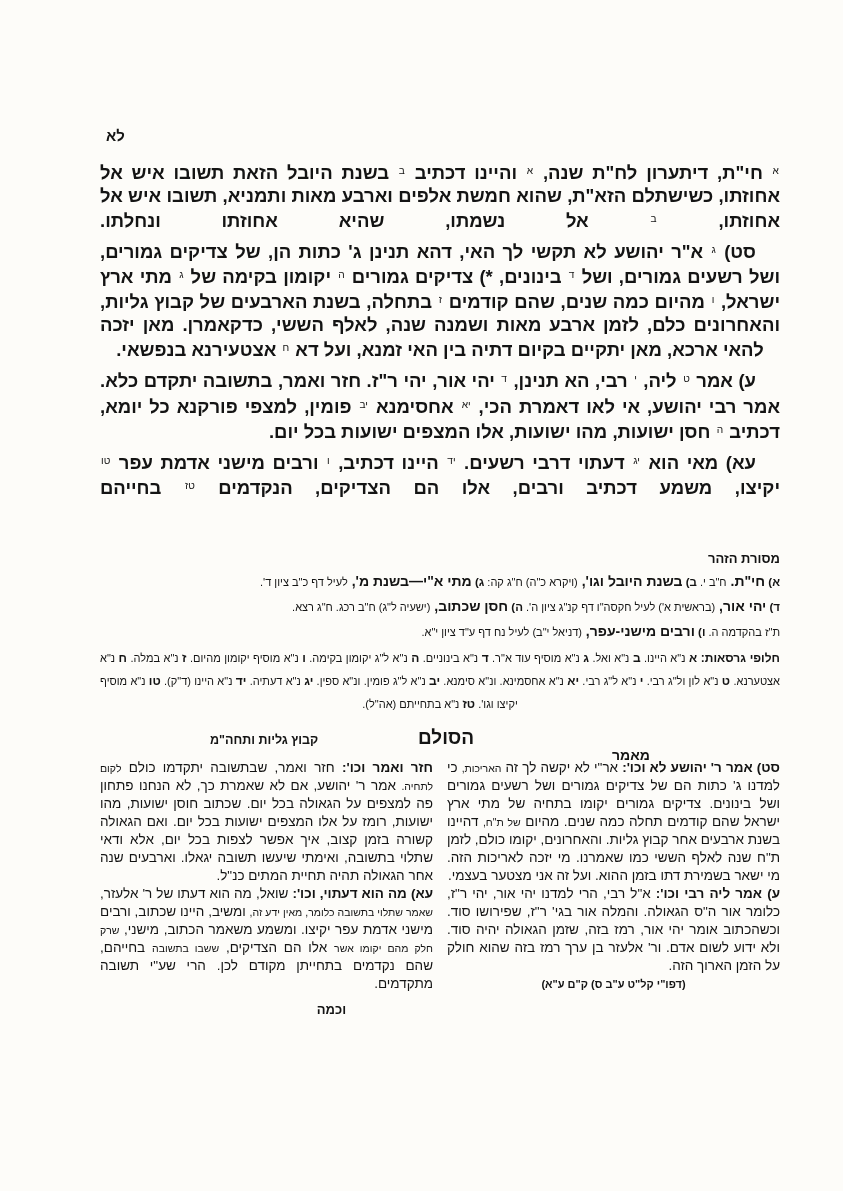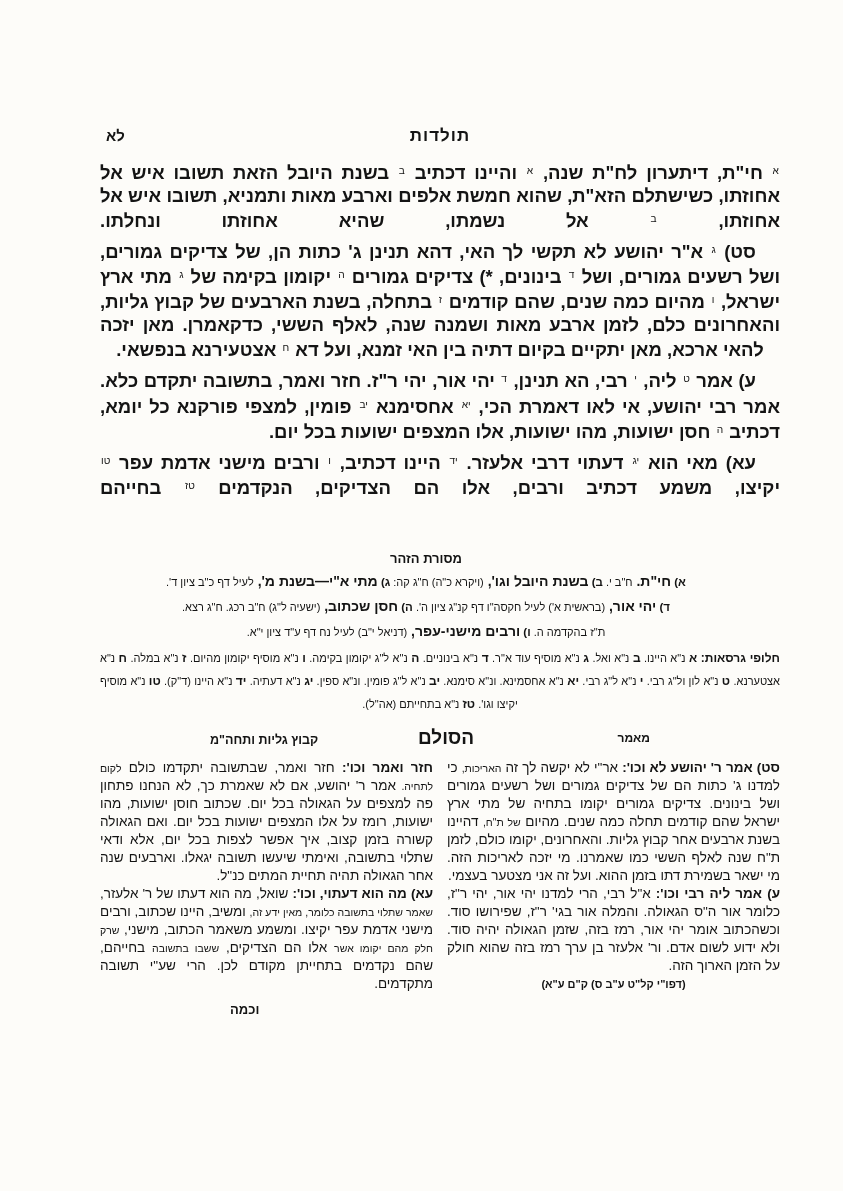--- a/index.html
+++ b/index.html
@@ -14,58 +14,57 @@
   .page-title { position:absolute; left:0; right:0; text-align:center; font-size:17px; font-weight:bold; letter-spacing:1px; }
   .folio { position:absolute; left:6px; top:1px; font-size:15px; font-weight:bold; }
   
   .main-text { position:absolute; top:159px; left:100px; width:680px; text-align:justify; }
   .zp { margin:0 0 6px 0; font-size:18.5px; line-height:23px; font-weight:bold; }
   .zp.indent { text-indent:24px; }
   .zp.full-last { text-align-last:justify; }
   .zp.center-last { text-align-last:center; }
   .m { font-size:0.55em; vertical-align:0.5em; font-weight:normal; padding:0 1px; }
   
-  .masoret { position:absolute; top:551px; left:86px; width:680px; text-align:center; }
+  .masoret { position:absolute; top:551px; left:100px; width:680px; }
   .masoret-title { font-size:13px; font-weight:bold; margin-bottom:3px; }
   .masoret-line { font-size:11px; line-height:24px; }
   .masoret-line .lg { font-size:14px; font-weight:bold; }
   .masoret-line .b { font-weight:bold; font-size:11.5px; }
   
   .chalufei { position:absolute; top:647px; left:100px; width:680px; }
   .chalufei-text { margin:0; font-size:11px; line-height:23px; text-align:justify; text-align-last:center; }
   .chalufei-text .b { font-weight:bold; font-size:12px; }
   
   .sulam { position:absolute; top:731px; left:100px; width:680px; }
   .sulam-headers { position:relative; height:24px; }
   .sulam-title { position:absolute; left:12px; right:0; top:-4px; text-align:center; font-size:19px; font-weight:bold; }
-  .maamar-label { position:absolute; right:130px; top:0; font-size:12px; font-weight:bold; }
+  .maamar-label { position:absolute; right:130px; top:16px; font-size:14px; font-weight:bold; }
   .essay-title { position:absolute; left:110px; top:2px; font-size:12.5px; font-weight:bold; }
   .columns { display:flex; gap:14px; margin-top:4px; }
   .col { width:333px; text-align:justify; font-size:13.5px; line-height:18px; }
   .col p { margin:0; }
   .b { font-weight:bold; }
   .sm { font-size:10.5px; }
   .source-note { text-align:center; font-size:11px; font-weight:bold; margin-top:1px; }
-  .catchword { font-size:13px; font-weight:bold; margin-top:8px; padding-left:130px; text-align:left; }
+  .catchword { font-size:13px; font-weight:bold; margin-top:8px; padding-left:130px; text-align:center; }
 </style>
 </head>
 <body>
 
 <div class="page">
 
   <header class="page-header">
     <span class="folio">לא</span>
-    <div class="page-title">תולדות</div>
   </header>
 
   <section class="main-text">
     <p class="zp full-last"><span class="m">א</span><span> חי"ת, דיתערון לח"ת שנה, </span><span class="m">א</span><span> והיינו דכתיב </span><span class="m">ב</span><span> בשנת היובל הזאת תשובו איש אל אחוזתו, כשישתלם הזא"ת, שהוא חמשת אלפים וארבע מאות ותמניא, תשובו איש אל אחוזתו, </span><span class="m">ב</span><span> אל נשמתו, שהיא אחוזתו ונחלתו.</span></p>
     <p class="zp indent center-last"><span>סט) </span><span class="m">ג</span><span> א"ר יהושע לא תקשי לך האי, דהא תנינן ג' כתות הן, של צדיקים גמורים, ושל רשעים גמורים, ושל </span><span class="m">ד</span><span> בינונים, *) צדיקים גמורים </span><span class="m">ה</span><span> יקומון בקימה של </span><span class="m">ג</span><span> מתי ארץ ישראל, </span><span class="m">ו</span><span> מהיום כמה שנים, שהם קודמים </span><span class="m">ז</span><span> בתחלה, בשנת הארבעים של קבוץ גליות, והאחרונים כלם, לזמן ארבע מאות ושמנה שנה, לאלף הששי, כדקאמרן. מאן יזכה להאי ארכא, מאן יתקיים בקיום דתיה בין האי זמנא, ועל דא </span><span class="m">ח</span><span> אצטעירנא בנפשאי.</span></p>
     <p class="zp indent"><span>ע) אמר </span><span class="m">ט</span><span> ליה, </span><span class="m">י</span><span> רבי, הא תנינן, </span><span class="m">ד</span><span> יהי אור, יהי ר"ז. חזר ואמר, בתשובה יתקדם כלא. אמר רבי יהושע, אי לאו דאמרת הכי, </span><span class="m">יא</span><span> אחסימנא </span><span class="m">יב</span><span> פומין, למצפי פורקנא כל יומא, דכתיב </span><span class="m">ה</span><span> חסן ישועות, מהו ישועות, אלו המצפים ישועות בכל יום.</span></p>
-    <p class="zp indent full-last"><span>עא) מאי הוא </span><span class="m">יג</span><span> דעתוי דרבי אלעזר. </span><span class="m">יד</span><span> היינו דכתיב, </span><span class="m">ו</span><span> ורבים מישני אדמת עפר </span><span class="m">טו</span><span> יקיצו, משמע דכתיב ורבים, אלו הם הצדיקים, הנקדמים </span><span class="m">טז</span><span> בחייהם</span></p>
+    <p class="zp indent full-last"><span>עא) מאי הוא </span><span class="m">יג</span><span> דעתוי דרבי רשעים. </span><span class="m">יד</span><span> היינו דכתיב, </span><span class="m">ו</span><span> ורבים מישני אדמת עפר </span><span class="m">טו</span><span> יקיצו, משמע דכתיב ורבים, אלו הם הצדיקים, הנקדמים </span><span class="m">טז</span><span> בחייהם</span></p>
   </section>
 
   <section class="masoret">
     <div class="masoret-title">מסורת הזהר</div>
     <div class="masoret-line"><span class="b">א) </span><span class="lg">חי"ת. </span><span>ח"ב י. </span><span class="b">ב) </span><span class="lg">בשנת היובל וגו', </span><span>(ויקרא כ"ה) ח"ג קה: </span><span class="b">ג) </span><span class="lg">מתי א"י—בשנת מ', </span><span>לעיל דף כ"ב ציון ד'.</span></div>
     <div class="masoret-line"><span class="b">ד) </span><span class="lg">יהי אור, </span><span>(בראשית א') לעיל חקסה"ו דף קנ"ג ציון ה'. </span><span class="b">ה) </span><span class="lg">חסן שכתוב, </span><span>(ישעיה ל"ג) ח"ב רכג. ח"ג רצא.</span></div>
     <div class="masoret-line"><span>ת"ז בהקדמה ה. </span><span class="b">ו) </span><span class="lg">ורבים מישני-עפר, </span><span>(דניאל י"ב) לעיל נח דף ע"ד ציון י"א.</span></div>
   </section>
 
   <section class="chalufei">

